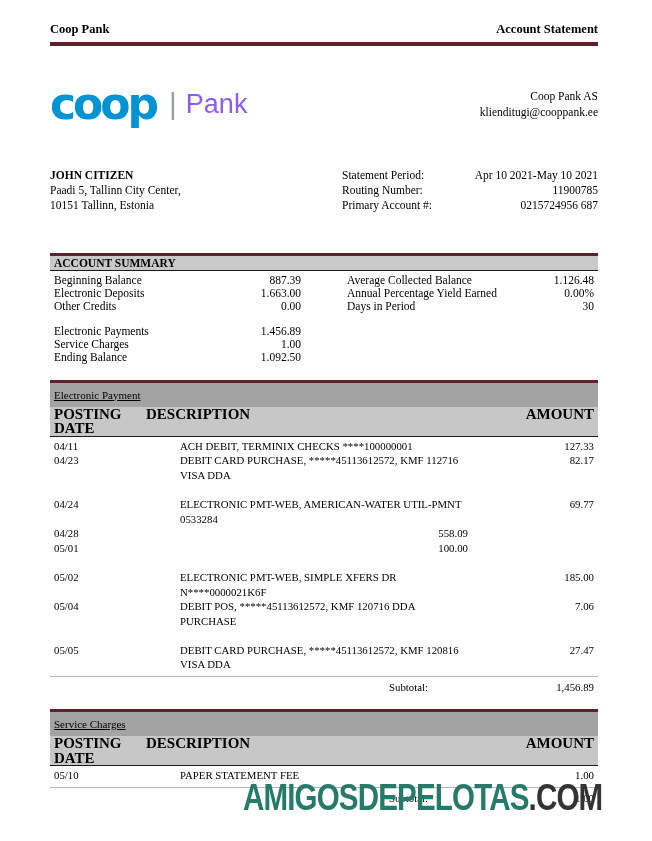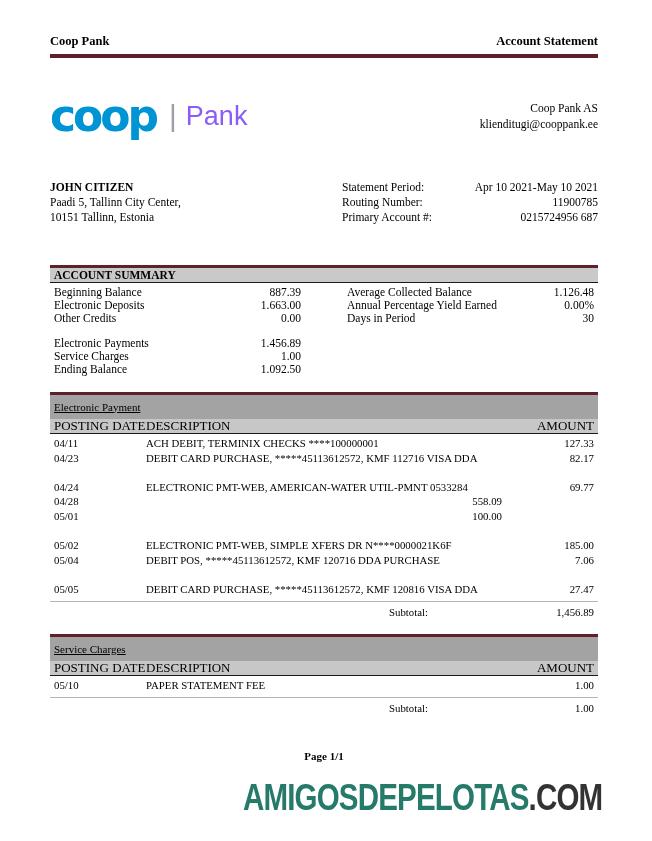--- a/index.html
+++ b/index.html
@@ -12,21 +12,21 @@
     color:#000;
     overflow:hidden;
     --rule:#5e2129;
     --logo-color:#0094d4;
     --wm-main:#267a69;
     --wm-suffix:#333333;
   }
   .content { padding:0 54px 0 50px; }
 
   
-  .top-header { display:flex; justify-content:space-between; padding-top:34px; font-weight:bold; font-size:12.5px; }
+  .top-header { display:flex; justify-content:space-between; padding-top:22px; font-weight:bold; font-size:12.5px; }
   .double-rule { margin-top:5px; height:3px; border-top:3px solid var(--rule); border-bottom:1px solid var(--rule); }
 
   
   .brand-row { margin-top:36px; display:flex; justify-content:space-between; align-items:center; }
   .logo { display:flex; align-items:center; }
   .logo-word { font-family:"DejaVu Sans", sans-serif; font-weight:800; font-size:44px; color:var(--logo-color); letter-spacing:-3px; line-height:44px; }
   .logo-bar { font-family:"Liberation Sans", sans-serif; color:#9aa0a6; font-size:30px; font-weight:300; margin:0 9px 0 13px; }
   .logo-suffix { font-family:"Liberation Sans", sans-serif; font-size:27px; color:#8b5cf6; font-weight:500; }
   .company-info { text-align:right; font-size:11.5px; line-height:16px; }
 
@@ -41,24 +41,24 @@
   .summary-section { margin-top:40px; }
   .section-bar { border-top:3px solid var(--rule); background:#c9c9c9; border-bottom:1px solid #1a1a1a; font-weight:bold; font-size:11.5px; padding:1px 4px; }
   .summary-body { padding:3px 0 2px; display:flex; gap:38px; font-size:11.5px; }
   .summary-col { flex:1; }
   .sum-row { display:flex; justify-content:space-between; line-height:12.8px; min-height:12.8px; padding:0 4px; }
 
   
   .txn-section { margin-top:14px; }
   .txn-title-bar { border-top:3px solid var(--rule); background:#a3a3a3; font-size:11px; padding:5px 4px; line-height:14px;text-decoration:underline; }
   .txn-grid { display:grid; grid-template-columns:92px 1fr 92px; padding:0 4px; }
-  .txn-header { background:#c7c7c7; font-weight:normal; font-size:13px; line-height:14.5px; border-bottom:1px solid #1a1a1a; }
+  .txn-header { background:#c7c7c7; font-weight:bold; font-size:15px; line-height:14.5px; border-bottom:1px solid #1a1a1a; }
   .amount-col { text-align:right; }
   .txn-rows { font-size:10.8px; padding-top:2px; }
-  .txn-row { line-height:14.6px; }
+  .txn-row { line-height:14.6px;gap:34px; }
   .group-gap { height:14.6px; }
   .subtotal-row { display:flex; justify-content:flex-end; border-top:1px solid #b5b5b5; margin-top:4px; padding:3px 4px 1px; font-size:10.8px; line-height:14px; }
   .subtotal-value { width:166px; text-align:right; }
 
   
   .page-num { margin-top:34px; text-align:center; font-weight:bold; font-size:11px; }
 
   
   .watermark {
     position:absolute; right:50px; bottom:22px;

